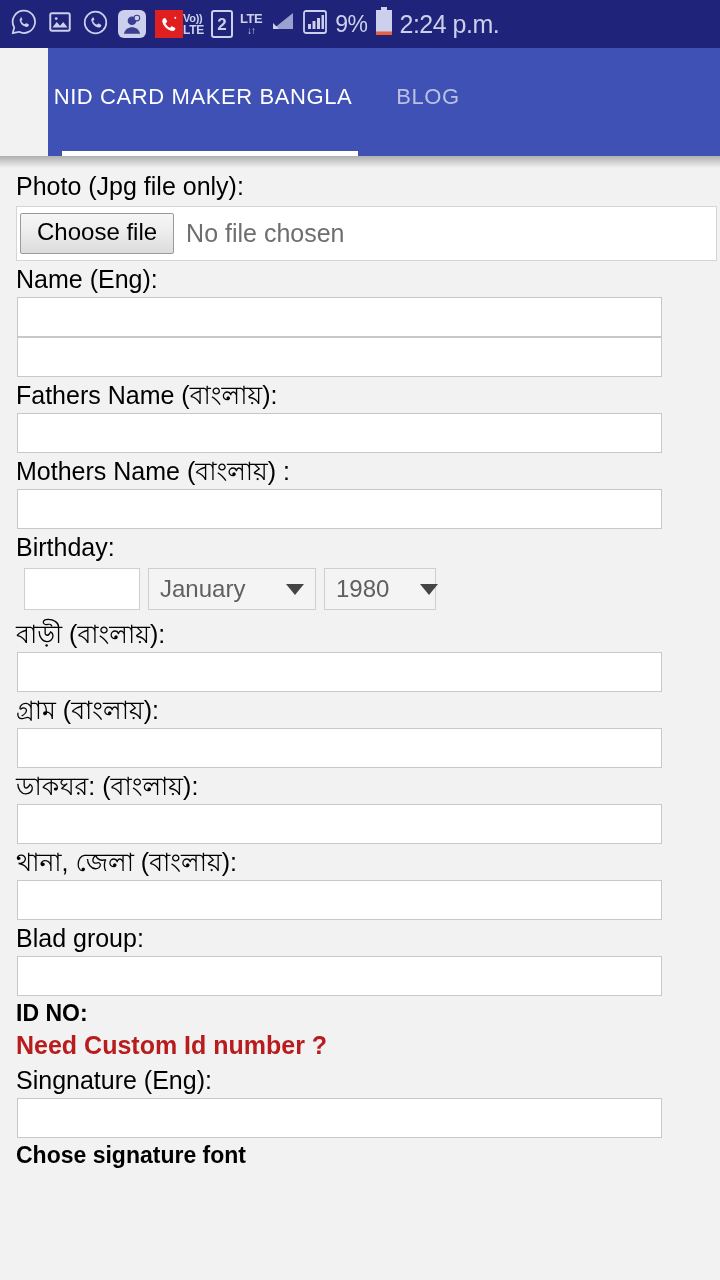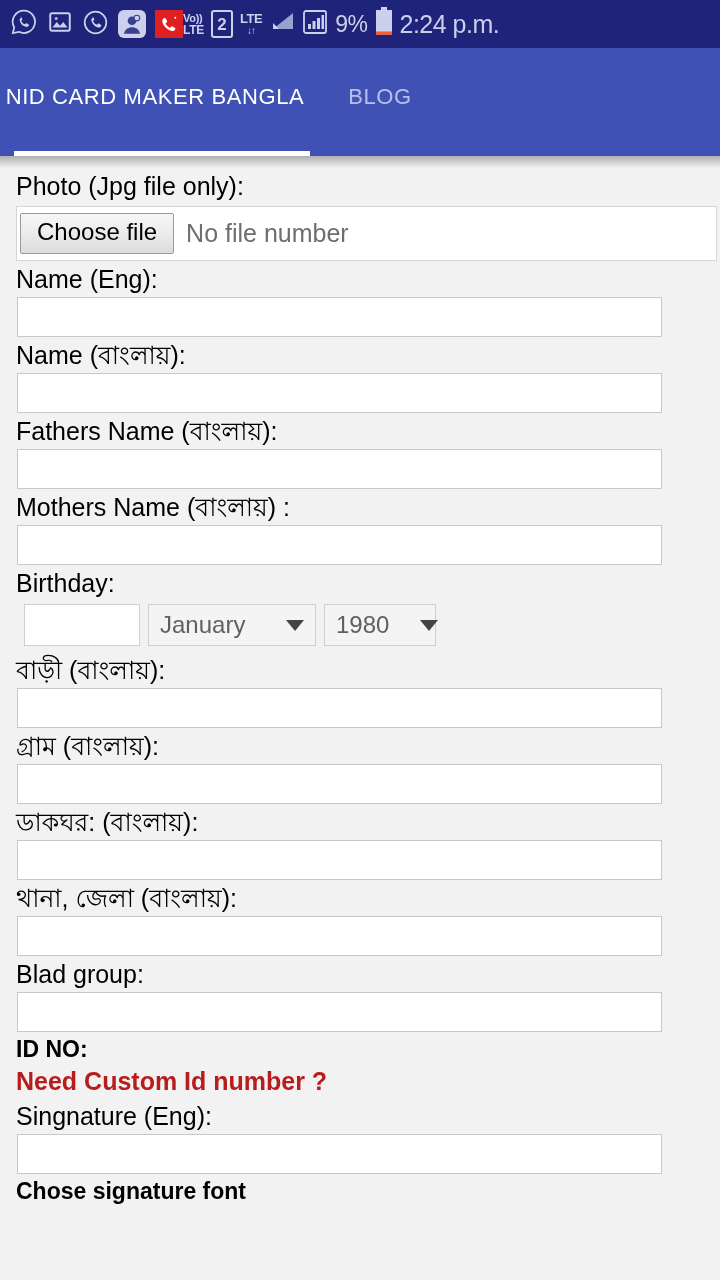--- a/index.html
+++ b/index.html
@@ -88,20 +88,21 @@
     white-space: nowrap;
   }
 
   
   .app-bar {
     height: 108px;
     background: #3f51b5;
     display: flex;
     align-items: flex-end;
     position: relative;
+    margin-left: 48px;
   }
   .tabs {
     display: flex;
     align-items: flex-end;
     width: 100%;
     height: 100%;
   }
   .tab {
     display: flex;
     align-items: center;
@@ -320,27 +321,26 @@
     </div>
   </div>
 </div>
 <div class="appbar-shadow"></div>
 
 <div class="content">
 
   <div class="field-label">Photo (Jpg file only):</div>
   <div class="file-input">
     <div class="choose-btn">Choose file</div>
-    <div class="file-status">No file number</div>
+    <div class="file-status">No file chosen</div>
   </div>
 
   <div class="field-label">Name (Eng):</div>
   <input class="text-input" type="text" value="" style="">
 
-  <div class="field-label">Name (বাংলায়):</div>
   <input class="text-input" type="text" value="" style="">
 
   <div class="field-label">Fathers Name (বাংলায়):</div>
   <input class="text-input" type="text" value="" style="">
 
   <div class="field-label">Mothers Name (বাংলায়) :</div>
   <input class="text-input" type="text" value="" style="">
 
   <div class="field-label">Birthday:</div>
   <div class="birthday-row">

